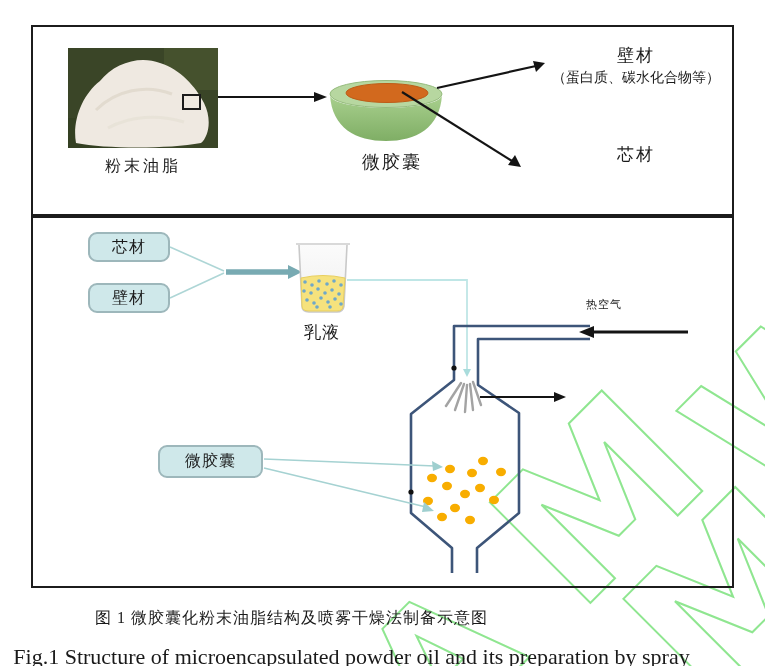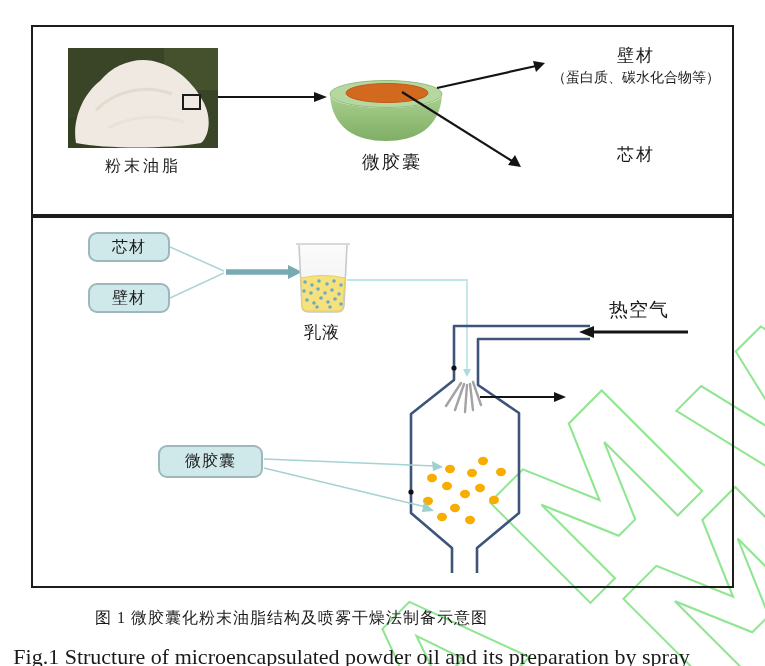--- a/index.html
+++ b/index.html
@@ -188,21 +188,21 @@
 
   <div class="fbox" style="left:88px;top:232px;width:82px;height:30px;">
     <span>芯材</span>
   </div>
   <div class="fbox" style="left:88px;top:283px;width:82px;height:30px;">
     <span>壁材</span>
   </div>
 
   <div class="lbl" style="left:292px;top:322px;width:60px;font-size:17px;letter-spacing:1px;">乳液</div>
 
-  <div class="lbl" style="left:598px;top:298px;width:82px;font-size:19px;letter-spacing:1px;">热空气</div>
+  <div class="lbl" style="left:563px;top:298px;width:82px;font-size:11px;letter-spacing:1px;">热空气</div>
 
 
   <div class="fbox" style="left:158px;top:445px;width:105px;height:33px;">
     <span>微胶囊</span>
   </div>
 
   <div class="caption">
     <div class="zh">图 1 微胶囊化粉末油脂结构及喷雾干燥法制备示意图</div>
     <div class="en">Fig.1 Structure of microencapsulated powder oil and its preparation by spray drying method</div>
   </div>

